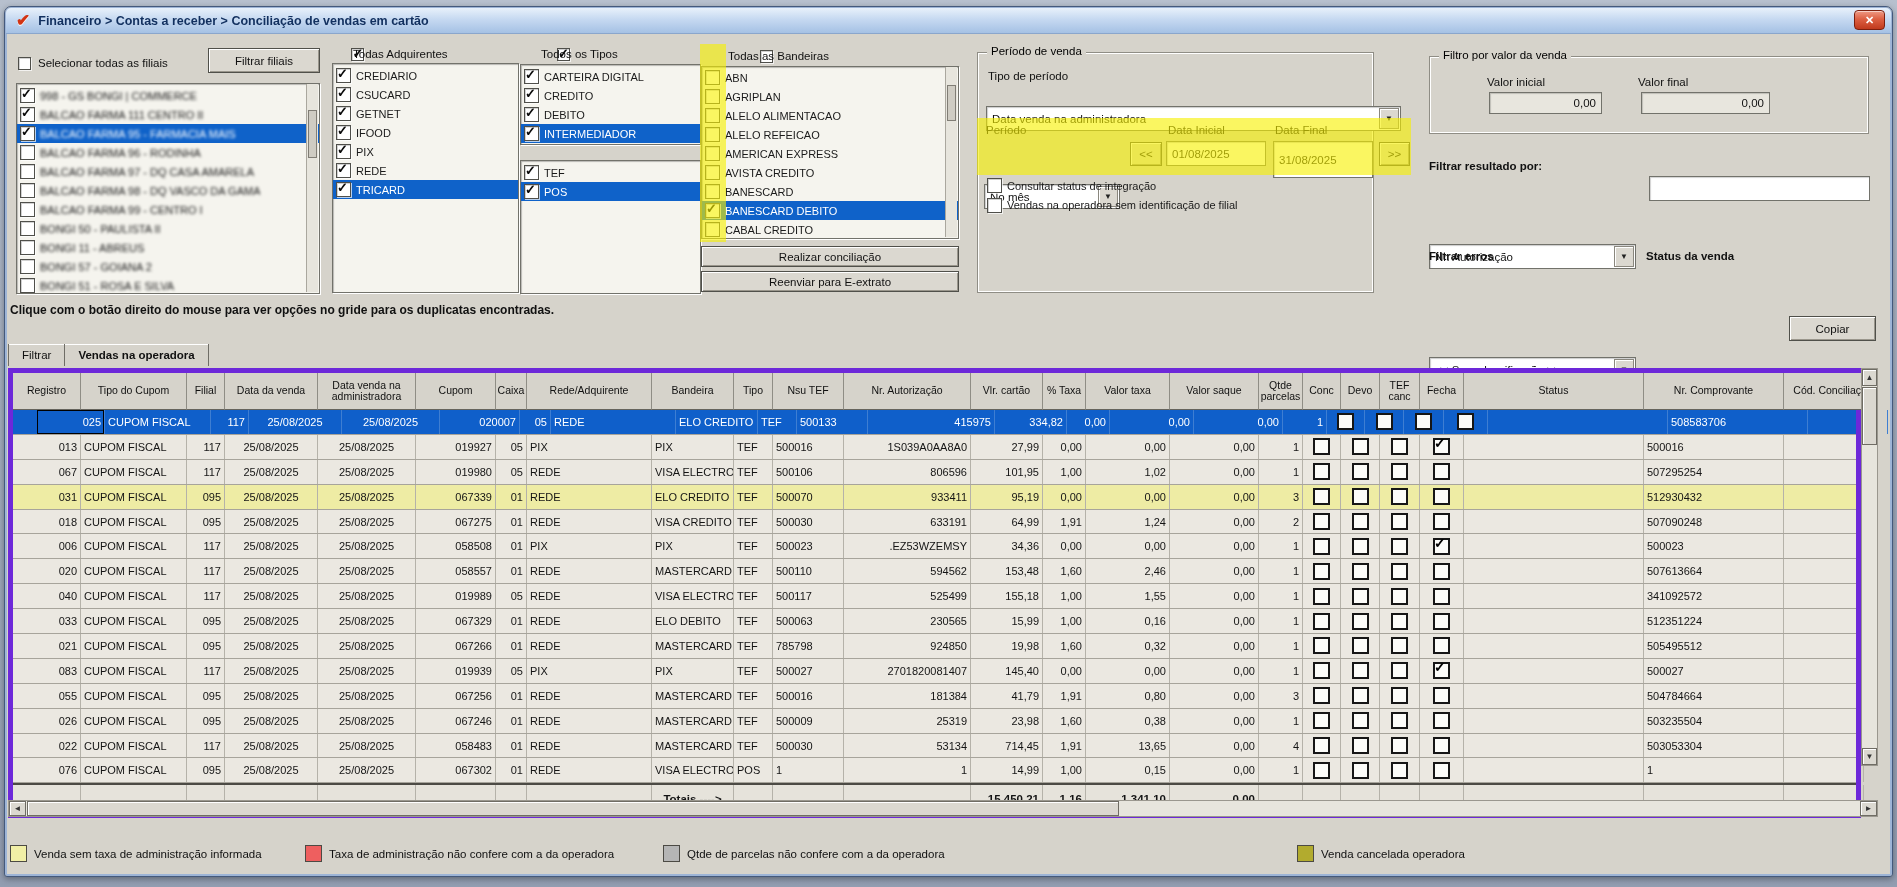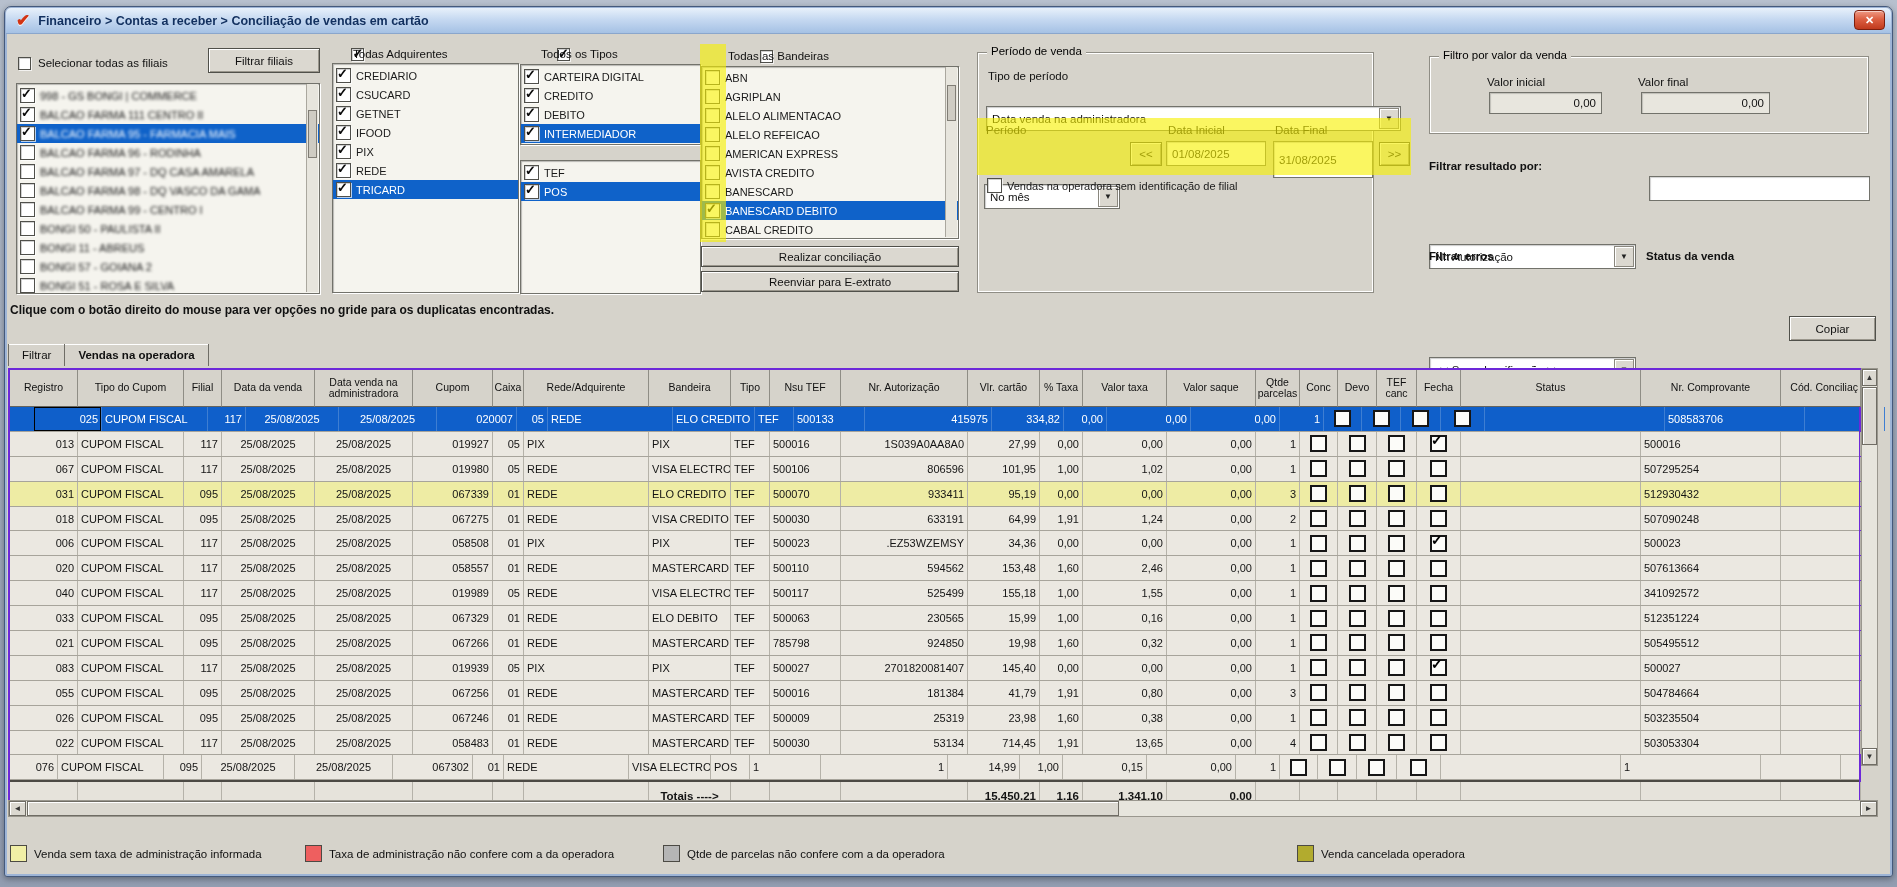--- a/index.html
+++ b/index.html
@@ -50,21 +50,21 @@
       display:flex;align-items:center;padding:0 5px;font-size:11.5px;color:#111;}
   .inp.right{justify-content:flex-end;}
   .inp.white{background:#fff;}
   .group{border:1px solid #8f8d85;box-shadow:inset 1px 1px 0 #fff,inset -1px -1px 0 #fff;}
   .glabel{position:absolute;top:-8px;left:9px;background:#d6d3cb;padding:0 4px;font-size:11.5px;}
   .hl{background:rgba(247,241,0,.62);pointer-events:none;z-index:40;}
   
   .tab{display:inline-flex;align-items:center;height:22px;padding:0 13px;font-size:11.5px;color:#111;
        border-right:1px solid #6f6d66;box-shadow:inset 0 1px 0 #fff;}
   
-  .grid{left:8px;top:368px;width:1853px;background:#ebe8e1;border:2px solid #6d28d9;}
+  .grid{left:8px;top:368px;width:1853px;background:#ebe8e1;border:5px solid #6d28d9;}
   .ghrow{display:flex;height:37px;background:#d6d3cb;}
   .gh{flex:none;display:flex;align-items:center;justify-content:center;text-align:center;
       border-right:1px solid #8f8d85;border-bottom:1px solid #66645d;background:#d6d3cb;
       font-size:10.5px;line-height:1.08;padding:1px 2px;box-sizing:border-box;color:#111;}
   .gh.hr{justify-content:flex-end;text-align:right;}
   .gr{display:flex;height:23.9px;border-bottom:1px solid #a7a49b;background:#ebe8e1;}
   .gc{flex:none;box-sizing:border-box;border-right:1px solid #b5b2a9;padding:0 3px;font-size:11px;
       display:flex;align-items:center;overflow:hidden;white-space:nowrap;color:#141414;}
   .gc.r{justify-content:flex-end;}.gc.c{justify-content:center;}
   .gr.selected{background:#0f5fca;padding-left:24px;}
@@ -281,20 +281,24 @@
 </div>
 <div class="abs btn" style="left:1130px;top:142px;width:32px;height:24px;">&lt;&lt;</div>
 <span class="abs lbl" style="left:1168px;top:124px;">Data Inicial</span>
 <div class="abs inp white" style="left:1166px;top:141px;width:100px;height:25px;">01/08/2025</div>
 <span class="abs lbl" style="left:1275px;top:124px;">Data Final</span>
 <div class="abs inp white" style="left:1273px;top:141px;width:100px;height:37px;">31/08/2025</div>
 <div class="abs btn" style="left:1379px;top:142px;width:31px;height:24px;">&gt;&gt;</div>
 <div class="abs ckcol" style="left:984px;top:176px;width:422px;">
     <div class="li">
       <span class="cb"></span>
+      <span class="li-label">Consultar status de integração</span>
+    </div>
+    <div class="li">
+      <span class="cb"></span>
       <span class="li-label">Vendas na operadora sem identificação de filial</span>
     </div>
   </div>
 <div class="abs hl" style="left:977px;top:118px;width:434px;height:57px;"></div>
 
 
 <div class="abs group" style="left:1429px;top:56px;width:440px;height:78px;">
   <span class="glabel">Filtro por valor da venda</span>
 </div>
 <span class="abs lbl" style="left:1487px;top:76px;">Valor inicial</span>
@@ -830,21 +834,21 @@
           <span class="gcb"></span>
         </div>
         <div class="gc c" style="width: 44px;">
           <span class="gcb"></span>
         </div>
         <div class="gc l" style="width: 180px;"></div>
         <div class="gc l" style="width: 140px;">503053304</div>
         <div class="gc r" style="width: 80px;"></div>
       </div>
       <div class="gr">
-        <div class="gc r" style="width: 48px; padding-left: 15px;">076</div>
+        <div class="gc r" style="width: 68px; padding-left: 15px;">076</div>
         <div class="gc l" style="width: 106px;">CUPOM FISCAL</div>
         <div class="gc r" style="width: 38px;">095</div>
         <div class="gc c" style="width: 93px;">25/08/2025</div>
         <div class="gc c" style="width: 98px;">25/08/2025</div>
         <div class="gc r" style="width: 80px;">067302</div>
         <div class="gc r" style="width: 31px;">01</div>
         <div class="gc l" style="width: 125px;">REDE</div>
         <div class="gc l" style="width: 82px;">VISA ELECTROI</div>
         <div class="gc l" style="width: 39px;">POS</div>
         <div class="gc l" style="width: 71px;">1</div>

